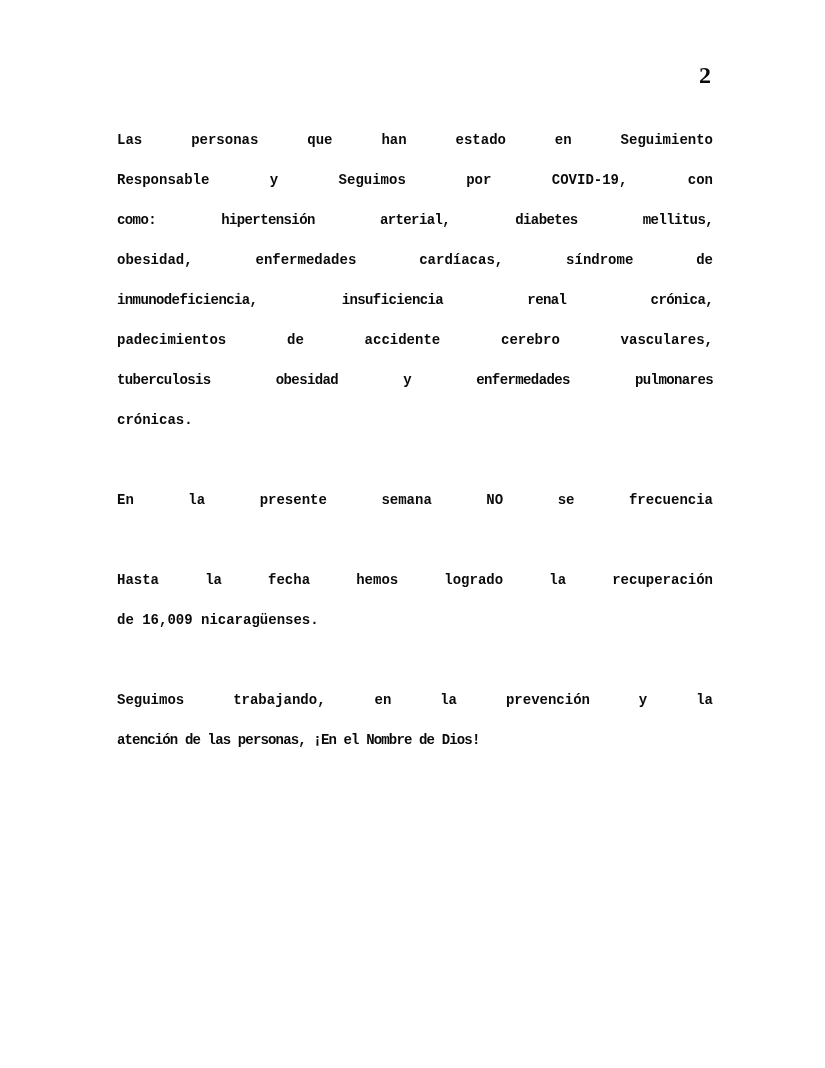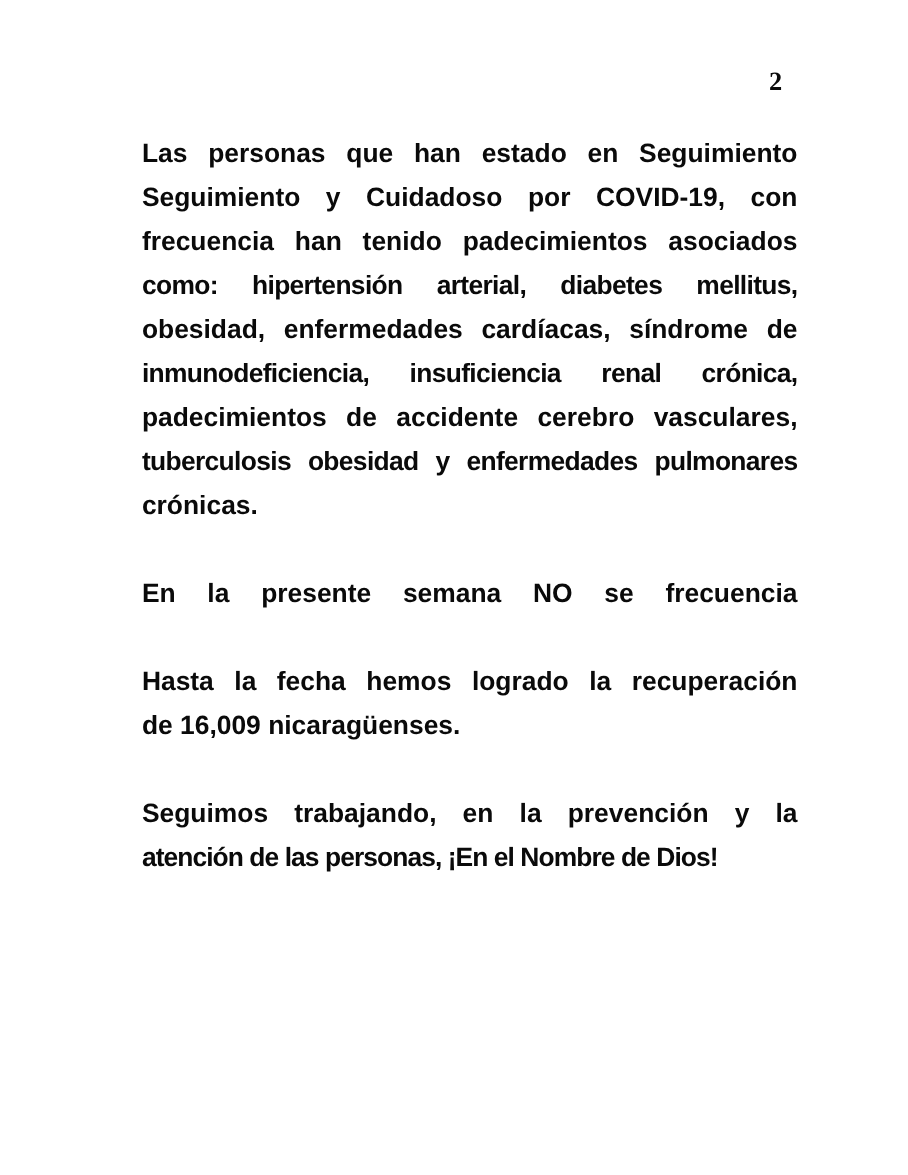--- a/index.html
+++ b/index.html
@@ -22,25 +22,24 @@
     font-weight: 700;
     font-size: 24px;
     line-height: 28px;
     color: #0a0a0a;
   }
   .content {
     position: absolute;
     left: 117px;
     top: 120px;
     width: 596px;
-    font-family: Liberation Sans, sans-serif;
+    font-family: Liberation Mono, monospace;
     font-weight: 700;
-    font-size: 24px;
+    font-size: 14px;
     color: #0a0a0a;
-    margin-left: 12px;
   }
   .para {
     margin: 0 0 40px 0;
   }
   .ln {
     line-height: 40px;
     text-align: justify;
     text-align-last: justify;
   }
   .ln-last {
@@ -56,22 +55,21 @@
 <body>
 
 <div class="doc-page">
 
   <div class="page-number">2</div>
 
   <div class="content">
 
     <div class="para">
       <div class="ln">Las personas que han estado en Seguimiento</div>
-      <div class="ln">Seguimiento y Cuidadoso por COVID-19, con</div>
-      <div class="ln">frecuencia han tenido padecimientos asociados</div>
+      <div class="ln">Responsable y Seguimos por COVID-19, con</div>
       <div class="ln c47">como: hipertensión arterial, diabetes mellitus,</div>
       <div class="ln">obesidad, enfermedades cardíacas, síndrome de</div>
       <div class="ln c47">inmunodeficiencia, insuficiencia renal crónica,</div>
       <div class="ln">padecimientos de accidente cerebro vasculares,</div>
       <div class="ln c47">tuberculosis obesidad y enfermedades pulmonares</div>
       <div class="ln-last">crónicas.</div>
     </div>
 
     <div class="para">
       <div class="ln">En la presente semana NO se frecuencia</div>

